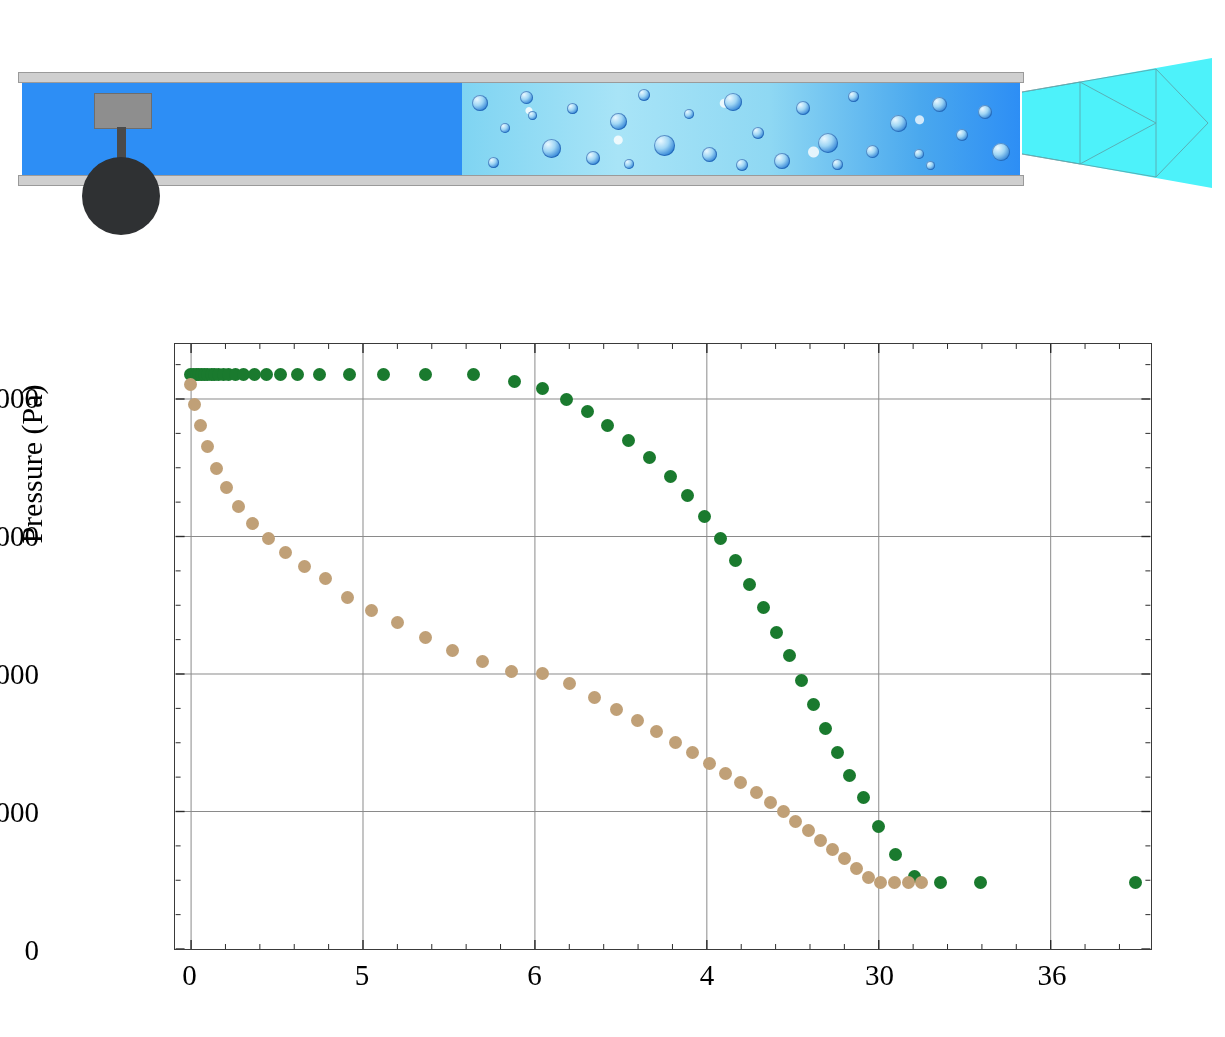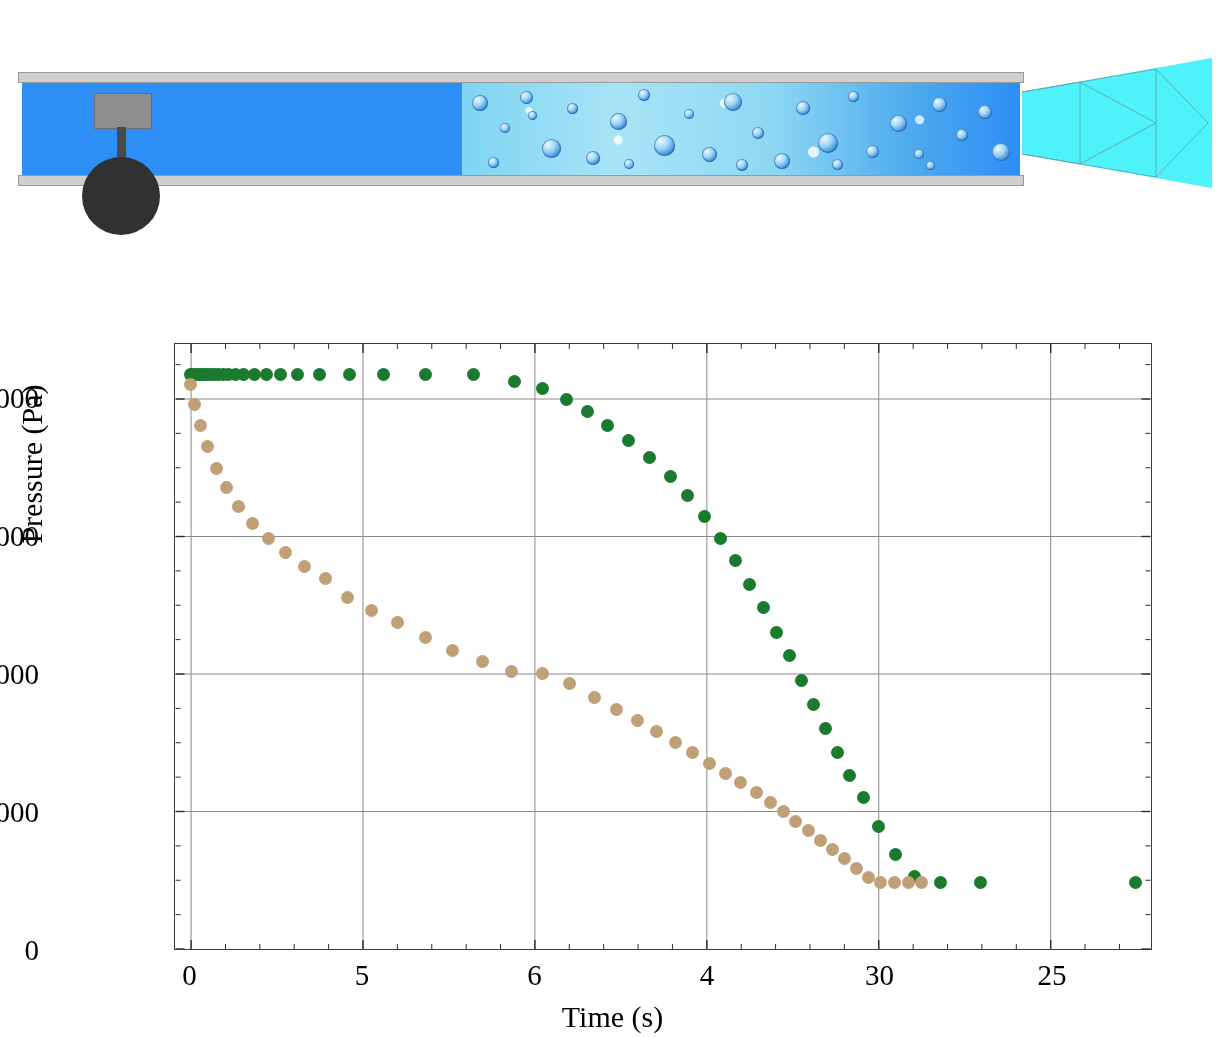--- a/index.html
+++ b/index.html
@@ -279,21 +279,20 @@
       <line x1="0" y1="34" x2="134" y2="11"></line>
       <line x1="0" y1="96" x2="134" y2="119"></line>
     </g>
   </svg>
 </div>
 
 <div id="chart-block">
 
 
   <div id="y-axis-label">Pressure (Pa)</div>
-  <div id="x-axis-label">Time (s)</div>
 
   <div id="plot-frame">
     <svg id="plot-canvas" viewBox="0 0 978 607">
         <line x1="15.523809523809526" y1="0" x2="15.523809523809526" y2="607" stroke="#8a8a8a" stroke-width="1"></line>
         <line x1="188.01058201058203" y1="0" x2="188.01058201058203" y2="607" stroke="#8a8a8a" stroke-width="1"></line>
         <line x1="360.4973544973545" y1="0" x2="360.4973544973545" y2="607" stroke="#8a8a8a" stroke-width="1"></line>
         <line x1="532.984126984127" y1="0" x2="532.984126984127" y2="607" stroke="#8a8a8a" stroke-width="1"></line>
         <line x1="705.4708994708994" y1="0" x2="705.4708994708994" y2="607" stroke="#8a8a8a" stroke-width="1"></line>
         <line x1="877.957671957672" y1="0" x2="877.957671957672" y2="607" stroke="#8a8a8a" stroke-width="1"></line>
         <line x1="0" y1="469.04545454545456" x2="978" y2="469.04545454545456" stroke="#8a8a8a" stroke-width="1"></line>
@@ -498,15 +497,15 @@
       <div class="ytick-label" style="top: 459.091px;">400 000</div>
       <div class="ytick-label" style="top: 321.136px;">600 000</div>
       <div class="ytick-label" style="top: 183.182px;">800 000</div>
     </div>
   <div id="xtick-labels">
       <div class="xtick-label" style="left: 189.524px;">0</div>
       <div class="xtick-label" style="left: 362.011px;">5</div>
       <div class="xtick-label" style="left: 534.497px;">6</div>
       <div class="xtick-label" style="left: 706.984px;">4</div>
       <div class="xtick-label" style="left: 879.471px;">30</div>
-      <div class="xtick-label" style="left: 1051.96px;">25</div>
+      <div class="xtick-label" style="left: 1051.96px;">36</div>
     </div>
 </div>
 
 </body></html>

